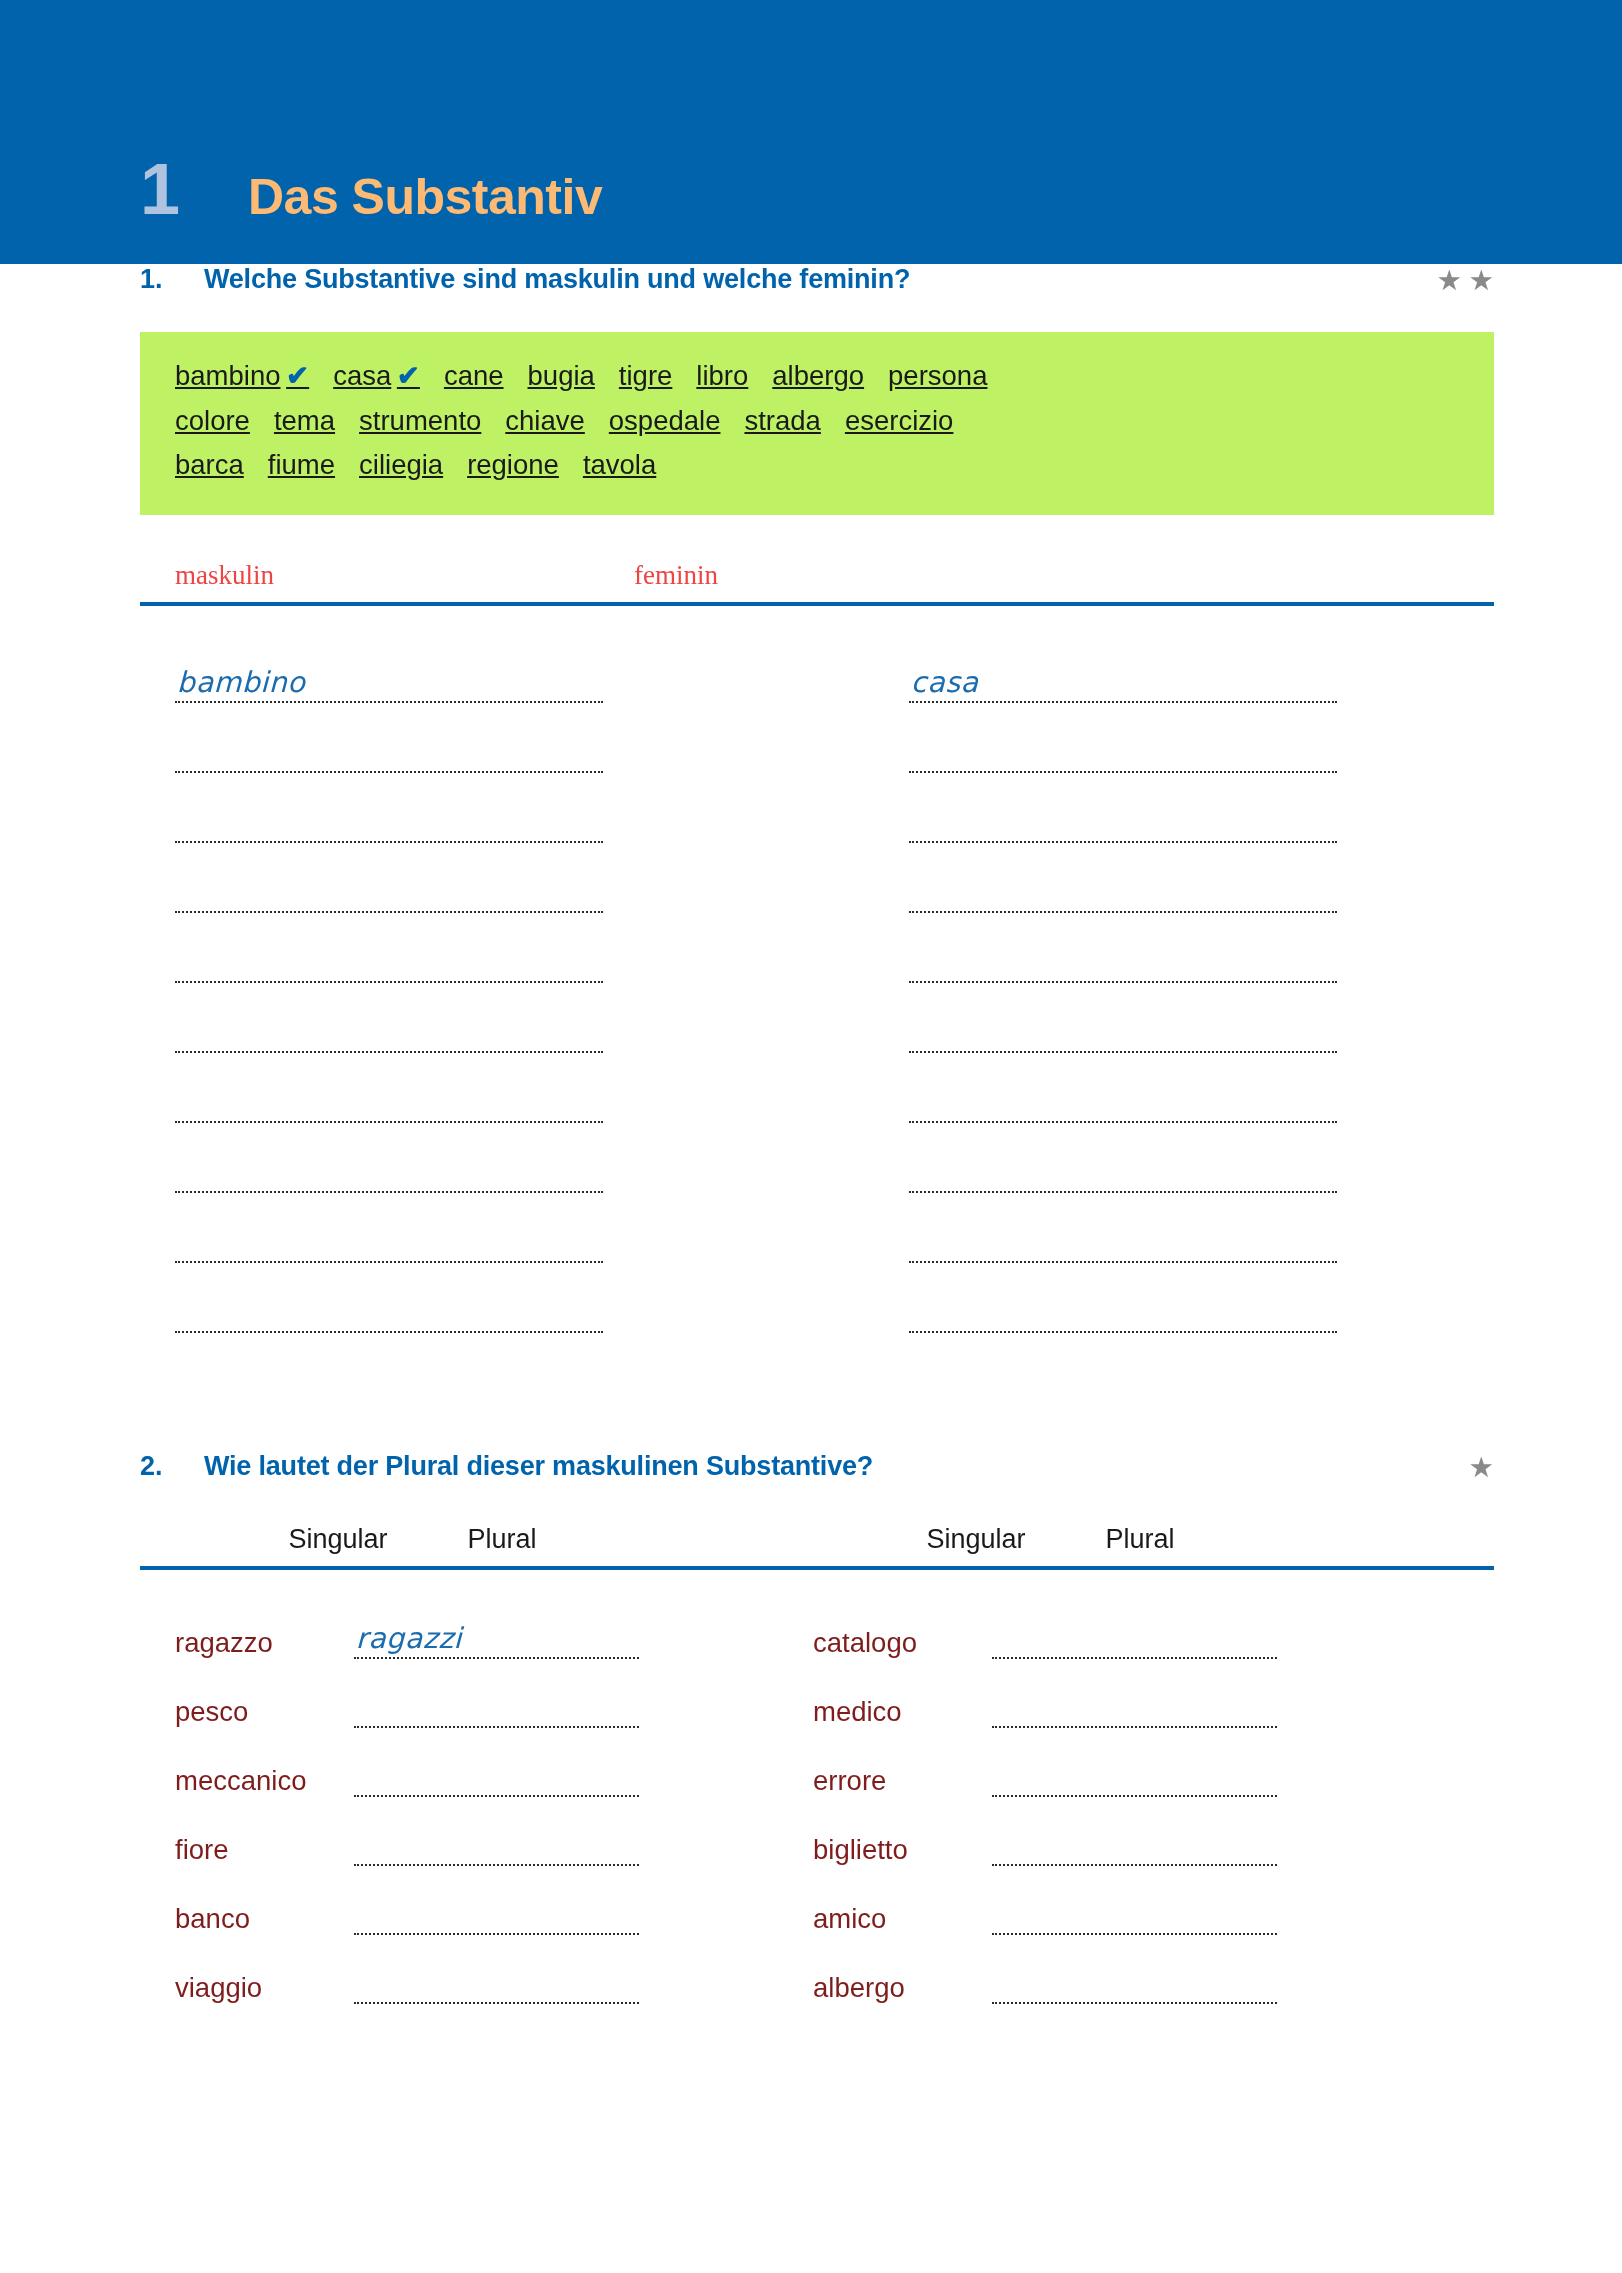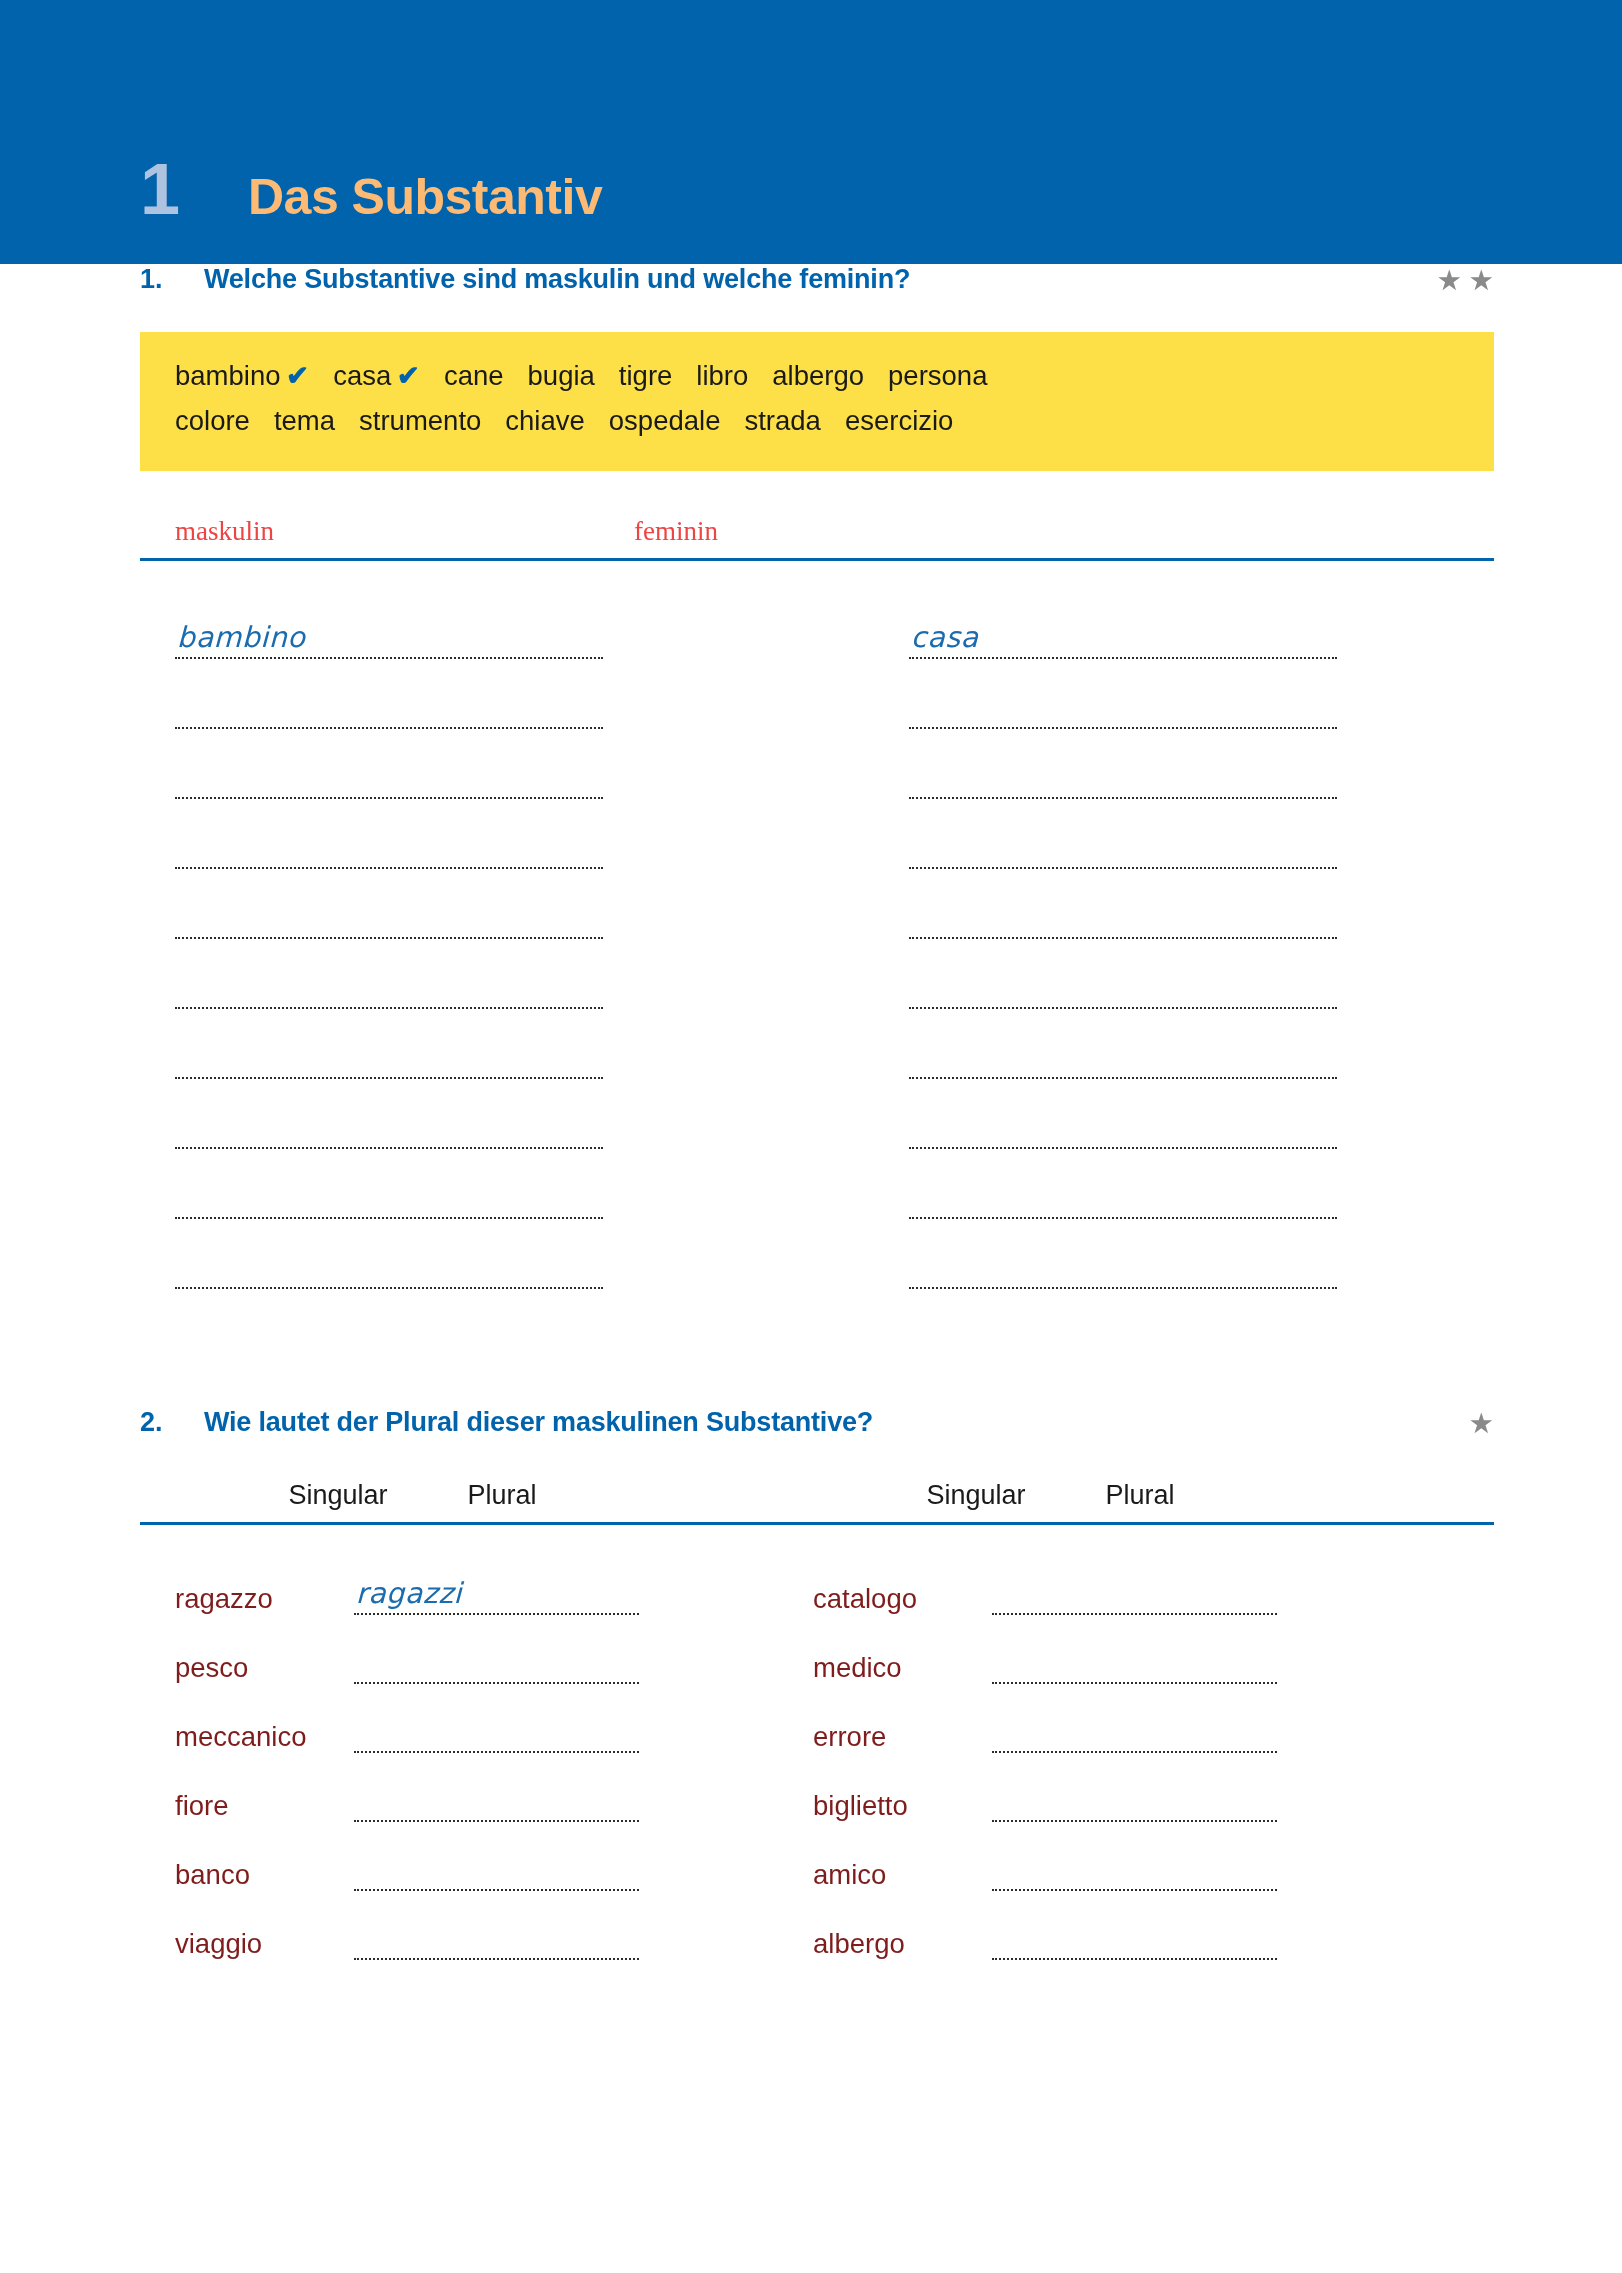--- a/index.html
+++ b/index.html
@@ -91,22 +91,23 @@
   }
   .star {
     color: #8a8a8a;
     font-size: 28.5px;
     line-height: 1;
   }
 
   
   .wordbank {
     margin-top: 37px;
-    background: #fde047;
+    background: #bef264;
     padding: 22px 0 27.5px 0;
+    text-decoration: underline;
   }
   .wordbank-row {
     font-size: 27.5px;
     color: #1a1a1a;
     padding: 0 35px;
     line-height: 1.62;
     white-space: nowrap;
   }
   .wb-word {
     margin-right: 24px;
@@ -255,20 +256,21 @@
         <div class="ex-title">Welche Substantive sind maskulin und welche feminin?</div>
         <div class="ex-stars" id="ex1-stars">
             <span class="star">★</span>
             <span class="star">★</span>
           </div>
       </div>
 
       <div class="wordbank" id="ex1-wordbank">
           <div class="wordbank-row"><span class="wb-word">bambino</span><span class="wb-check">✔</span><span class="wb-word">casa</span><span class="wb-check">✔</span><span class="wb-word">cane</span><span class="wb-word">bugia</span><span class="wb-word">tigre</span><span class="wb-word">libro</span><span class="wb-word">albergo</span><span class="wb-word">persona</span></div>
           <div class="wordbank-row"><span class="wb-word">colore</span><span class="wb-word">tema</span><span class="wb-word">strumento</span><span class="wb-word">chiave</span><span class="wb-word">ospedale</span><span class="wb-word">strada</span><span class="wb-word">esercizio</span></div>
+          <div class="wordbank-row"><span class="wb-word">barca</span><span class="wb-word">fiume</span><span class="wb-word">ciliegia</span><span class="wb-word">regione</span><span class="wb-word">tavola</span></div>
         </div>
 
       <div class="col-headers">
         <div class="h-left">maskulin</div>
         <div class="h-right">feminin</div>
       </div>
       <div class="blue-rule"></div>
 
       <div class="answer-grid">
         <div class="answer-col" id="ex1-col-masc">

